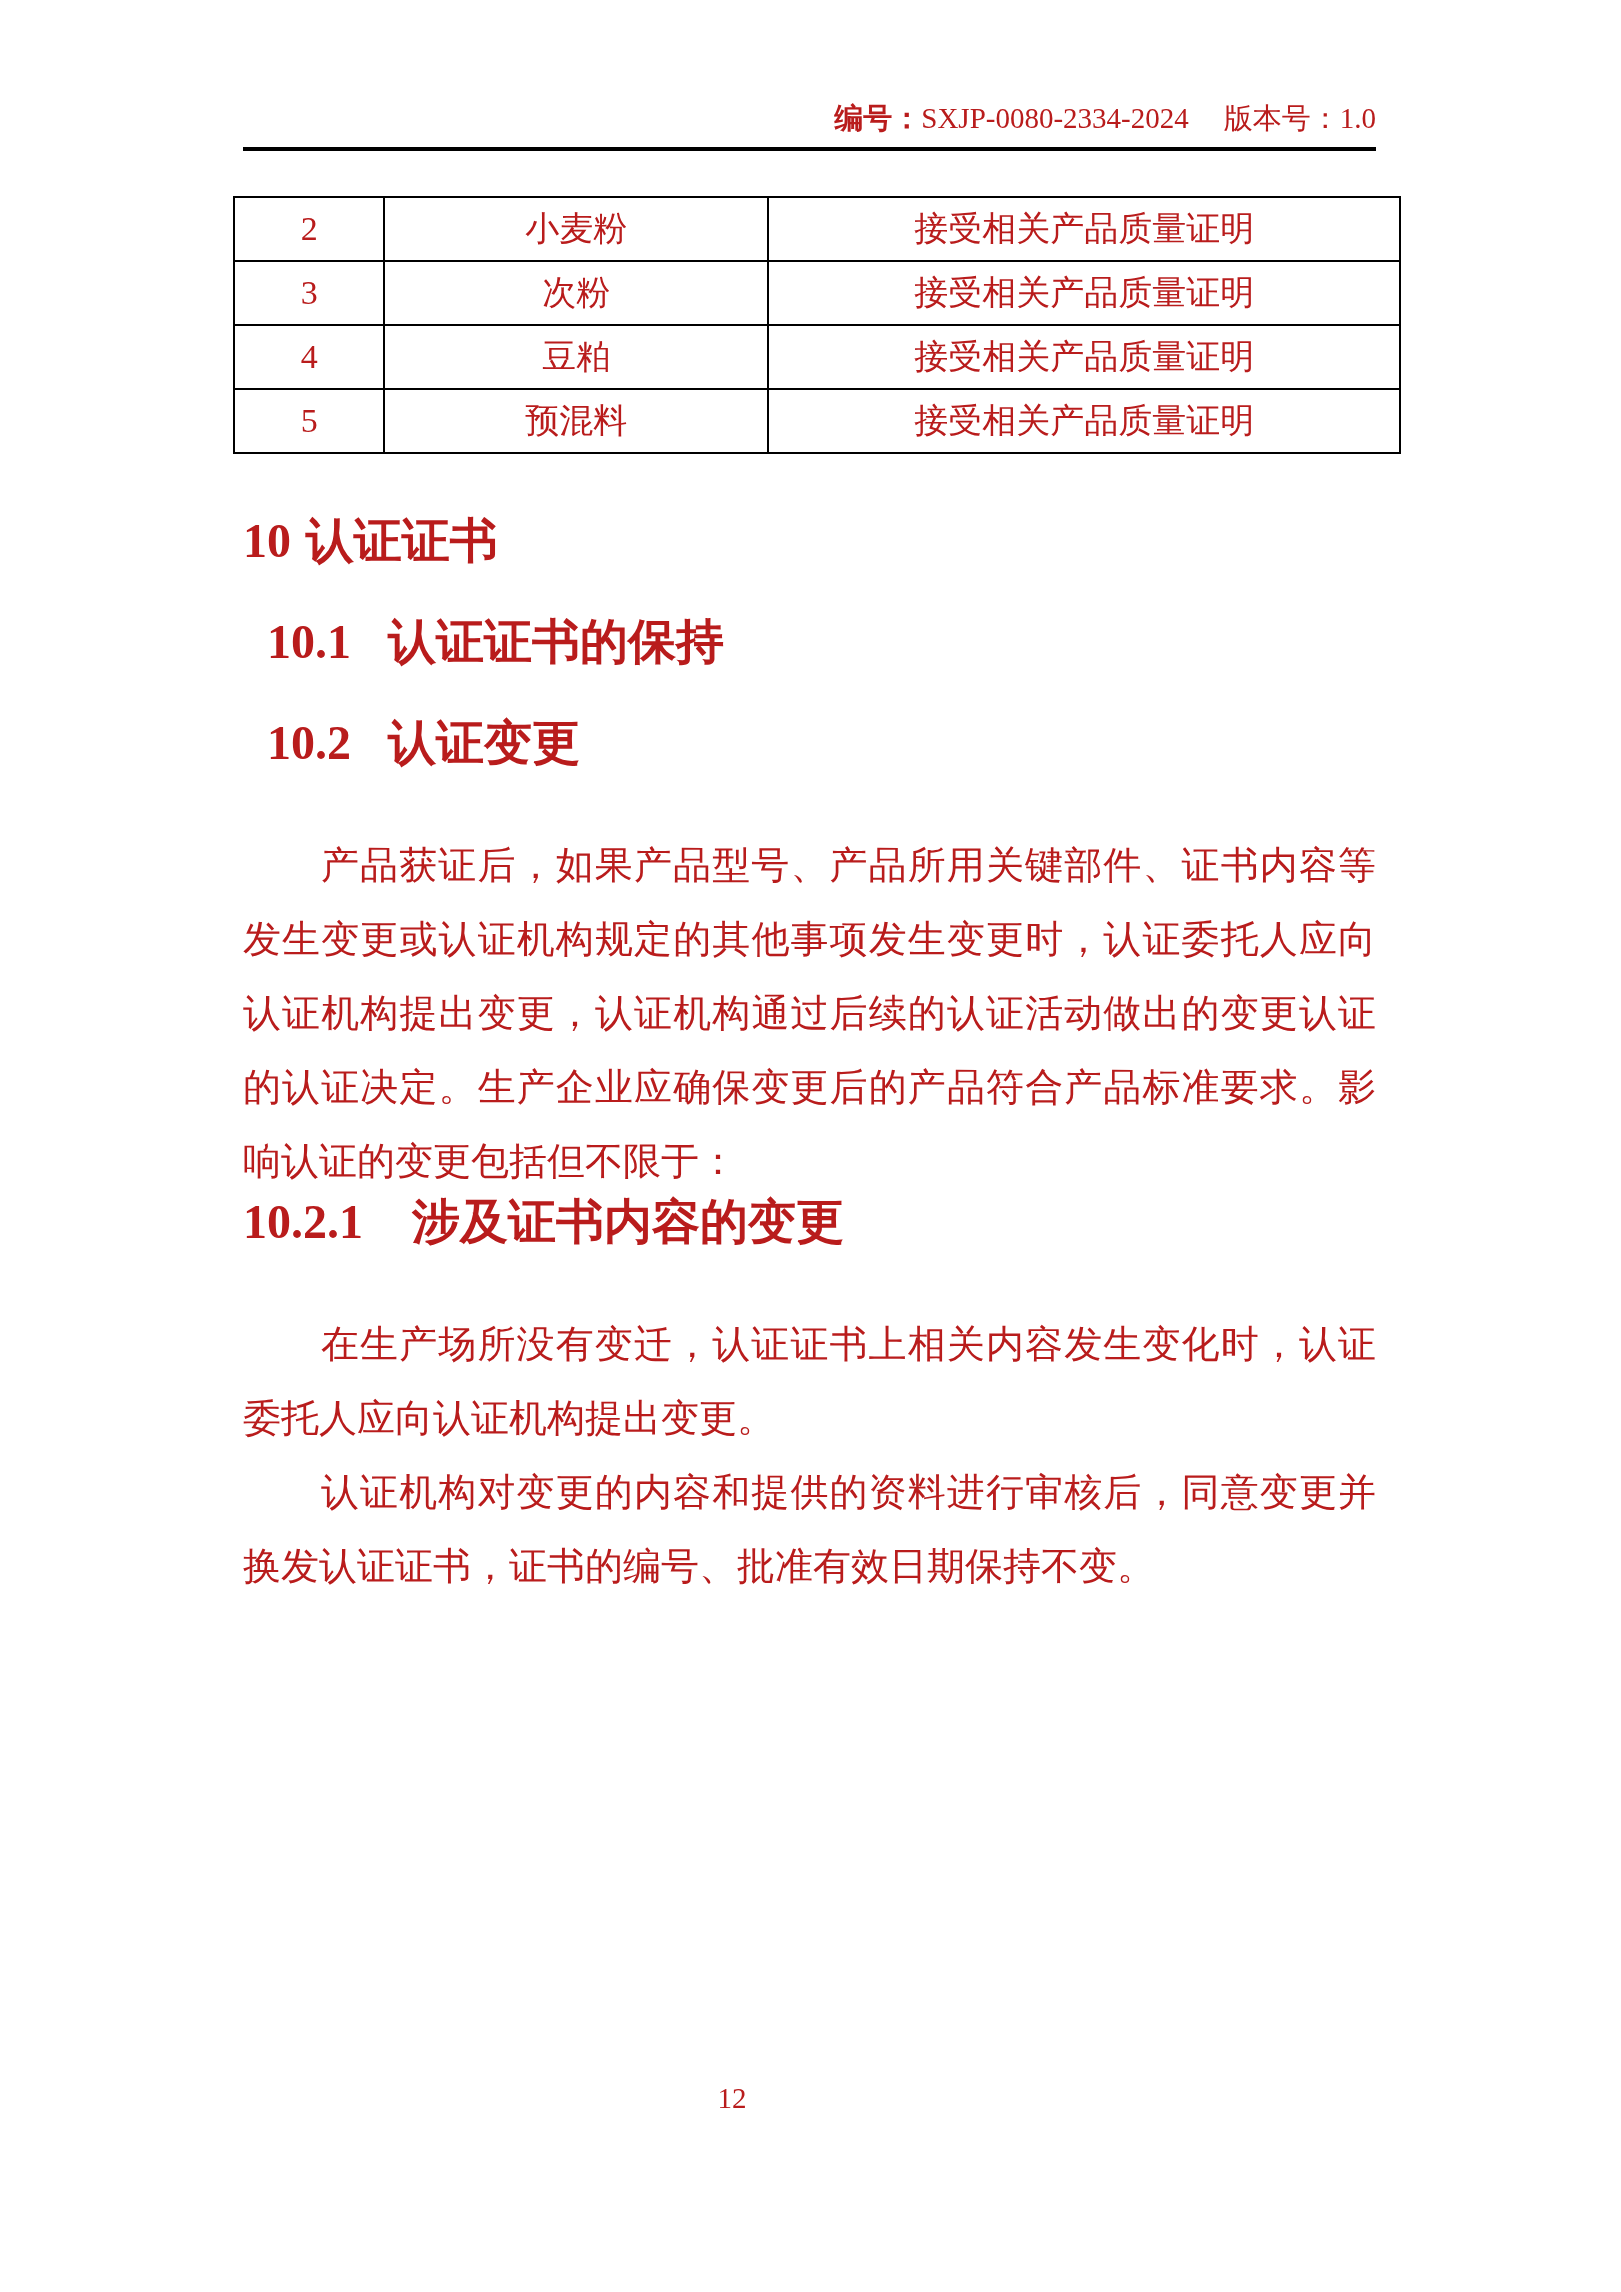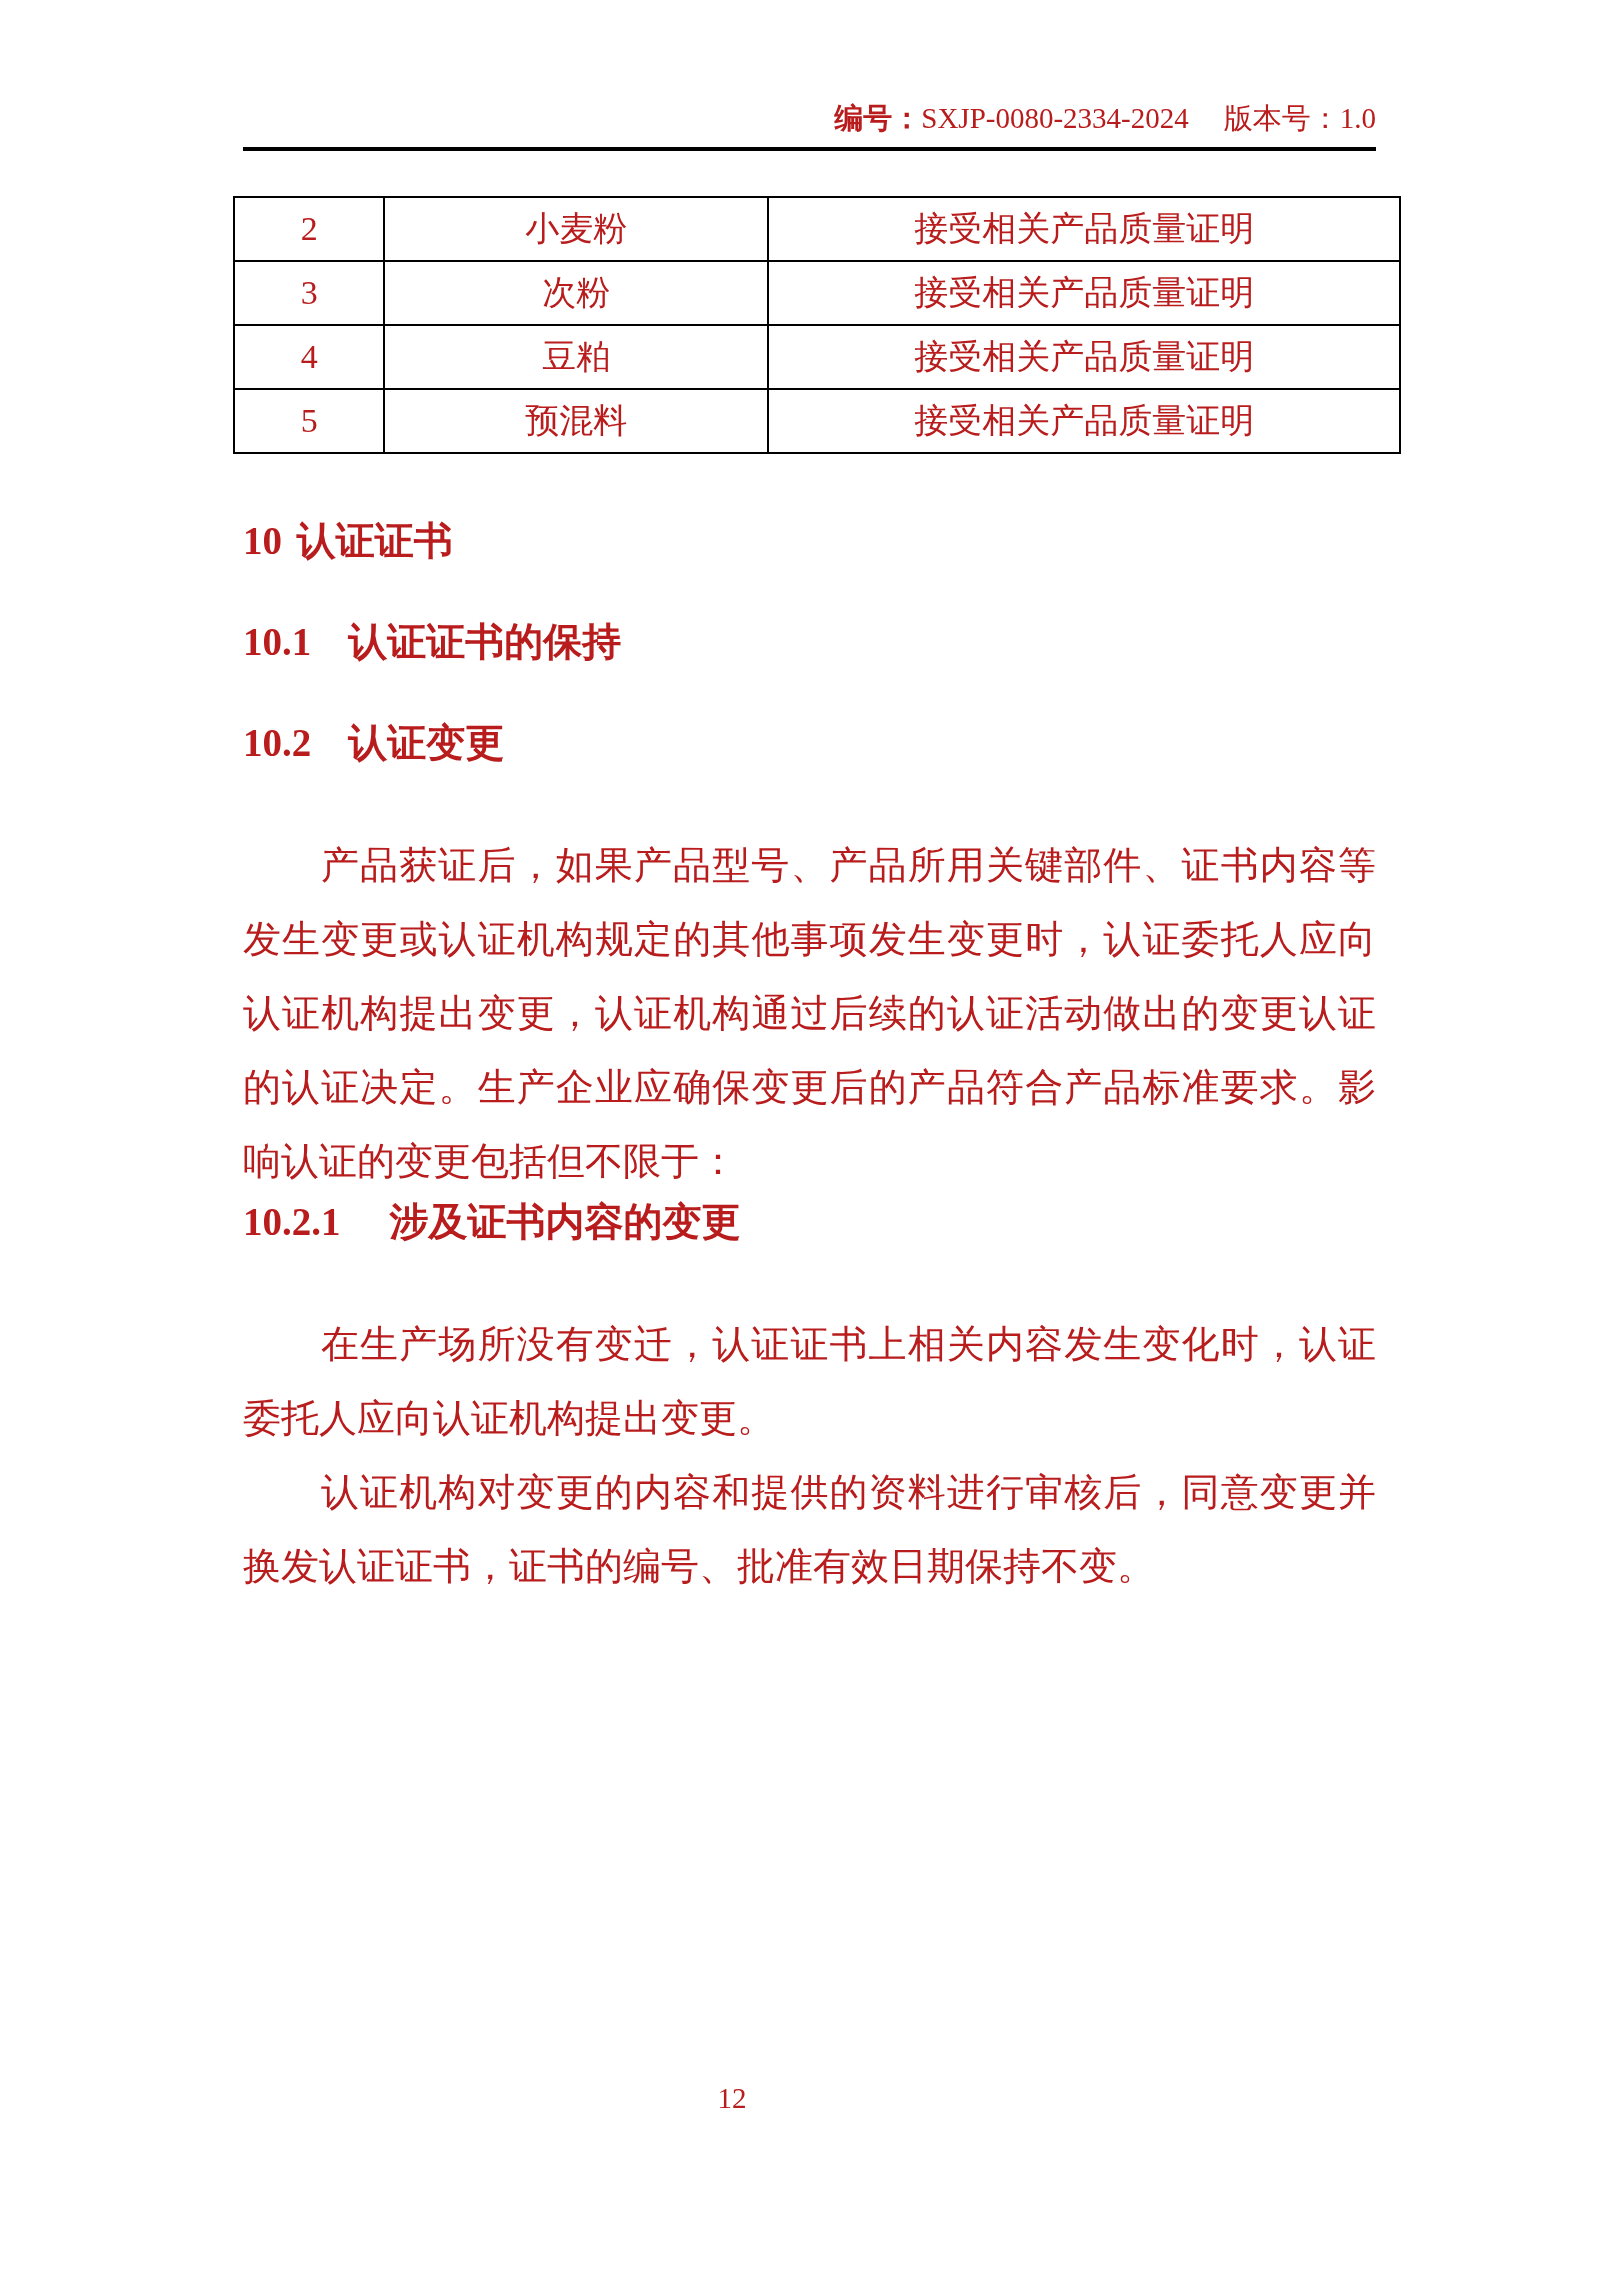--- a/index.html
+++ b/index.html
@@ -46,28 +46,28 @@
   table.materials td {
     border: 2px solid #000;
     height: 62px;
     padding: 0;
     text-align: center;
     vertical-align: middle;
     font-size: 34px;
   }
   .h1, .h2, .h3 {
     font-weight: bold;
-    font-size: 39px;
+    font-size: 48px;
     line-height: 47px;
   }
   .h1 { margin-top: 63px; }
   .h2 { margin-top: 54px; }
   .h3 { }
   .h1 .hnum { margin-right: 14.7px; }
-  .h2 .hnum { margin-right: 37px; }
+  .h2 .hnum { margin-right: 37px; margin-left: 24px; }
   .h3 .hnum { margin-right: 49px; }
   .para { margin-top: 62px; }
   .para + .para { margin-top: 0; }
   .para + .h2 { margin-top: 51px; }
   .line {
     font-size: 38px;
     line-height: 74px;
     text-align: justify;
     text-align-last: justify;
   }

